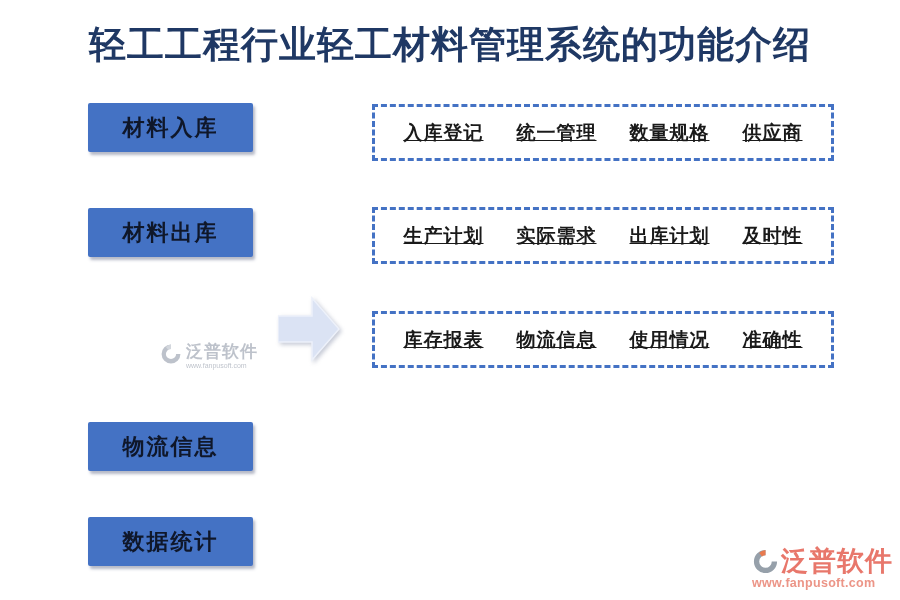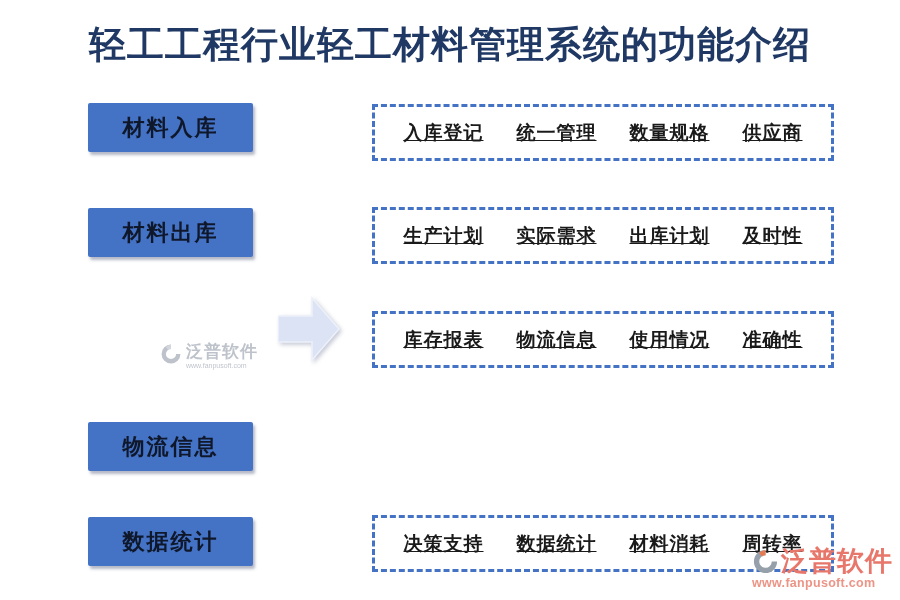--- a/index.html
+++ b/index.html
@@ -79,26 +79,20 @@
     <span class="fitem">实际需求</span>
     <span class="fitem">出库计划</span>
     <span class="fitem">及时性</span>
   </div>
   <div class="fbox fbox3">
     <span class="fitem">库存报表</span>
     <span class="fitem">物流信息</span>
     <span class="fitem">使用情况</span>
     <span class="fitem">准确性</span>
   </div>
-  <div class="fbox fbox5">
-    <span class="fitem">决策支持</span>
-    <span class="fitem">数据统计</span>
-    <span class="fitem">材料消耗</span>
-    <span class="fitem">周转率</span>
-  </div>
 
   <div class="watermark">
     <svg width="22" height="22" viewBox="0 0 28 28">
       <path d="M14 2a12 12 0 1 0 12 12h-5.5A6.5 6.5 0 1 1 14 7.5z" fill="#7E8798"></path>
       <path d="M7.5 5.2A12 12 0 0 1 14 2v5.5a6.5 6.5 0 0 0-3.6 1.2z" fill="#A8B0BC"></path>
     </svg>
     <span class="wm-col">
       <span class="wm-text">泛普软件</span>
       <span class="wm-url">www.fanpusoft.com</span>
     </span>

